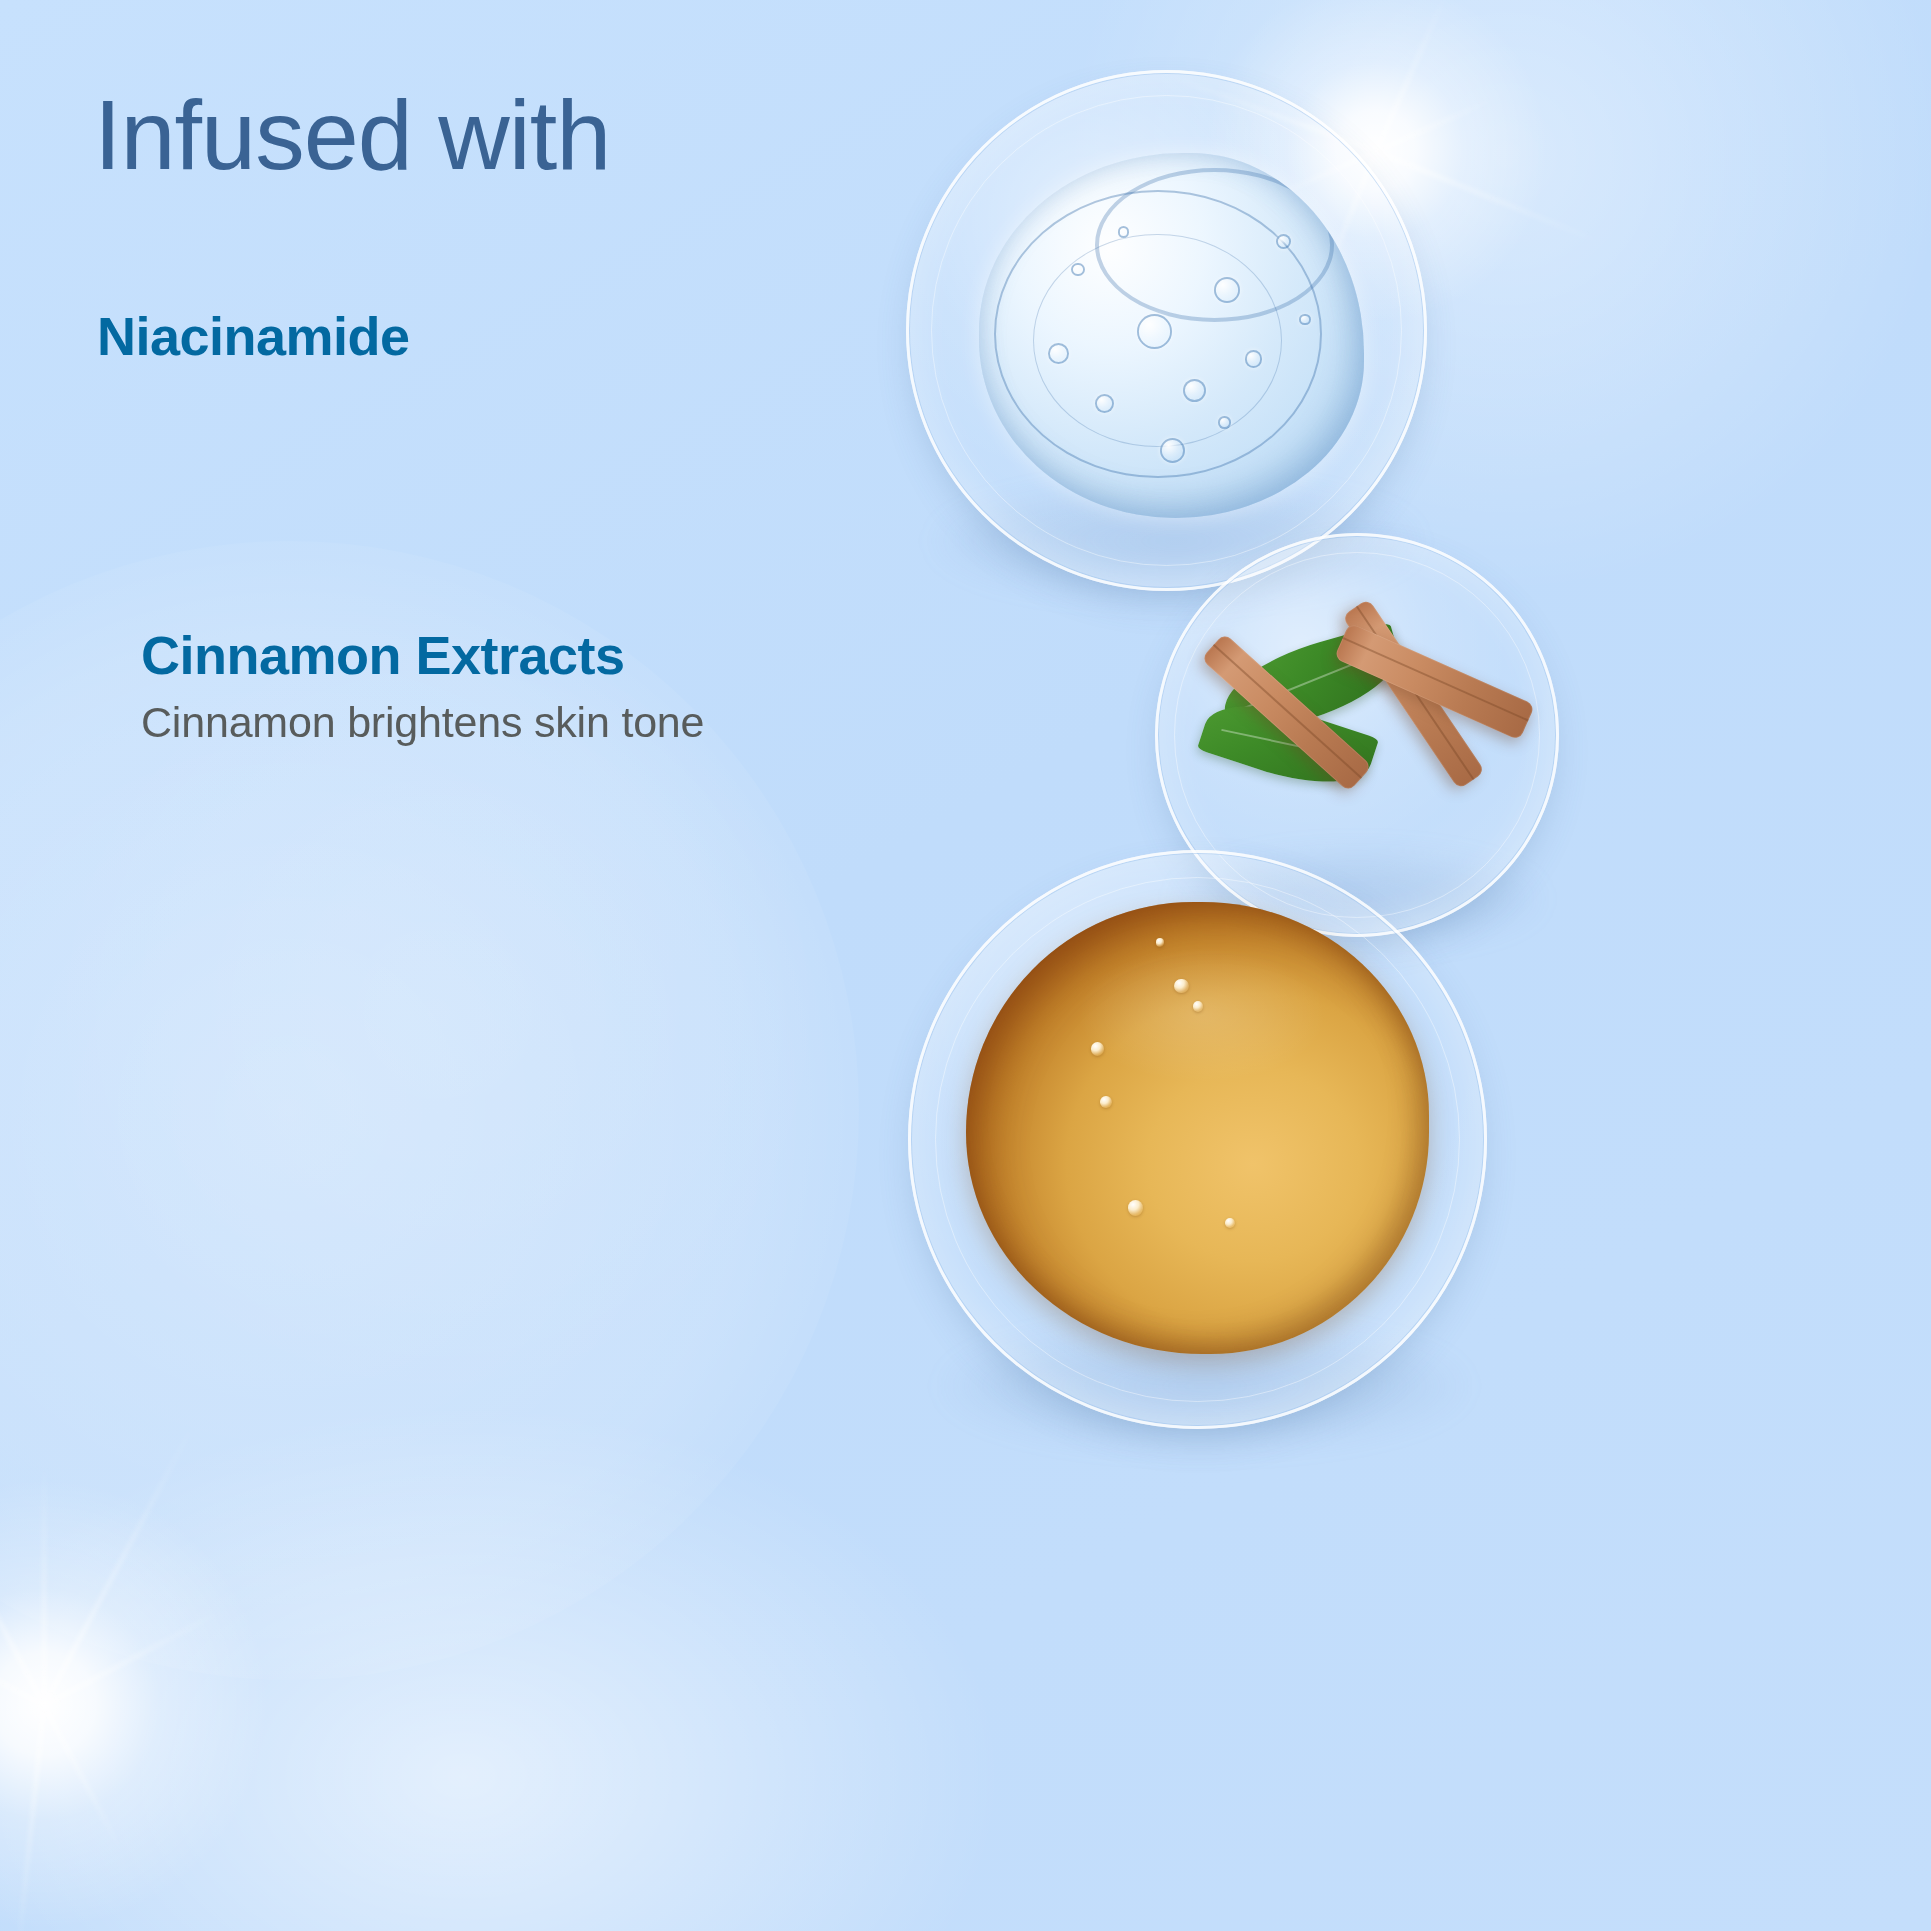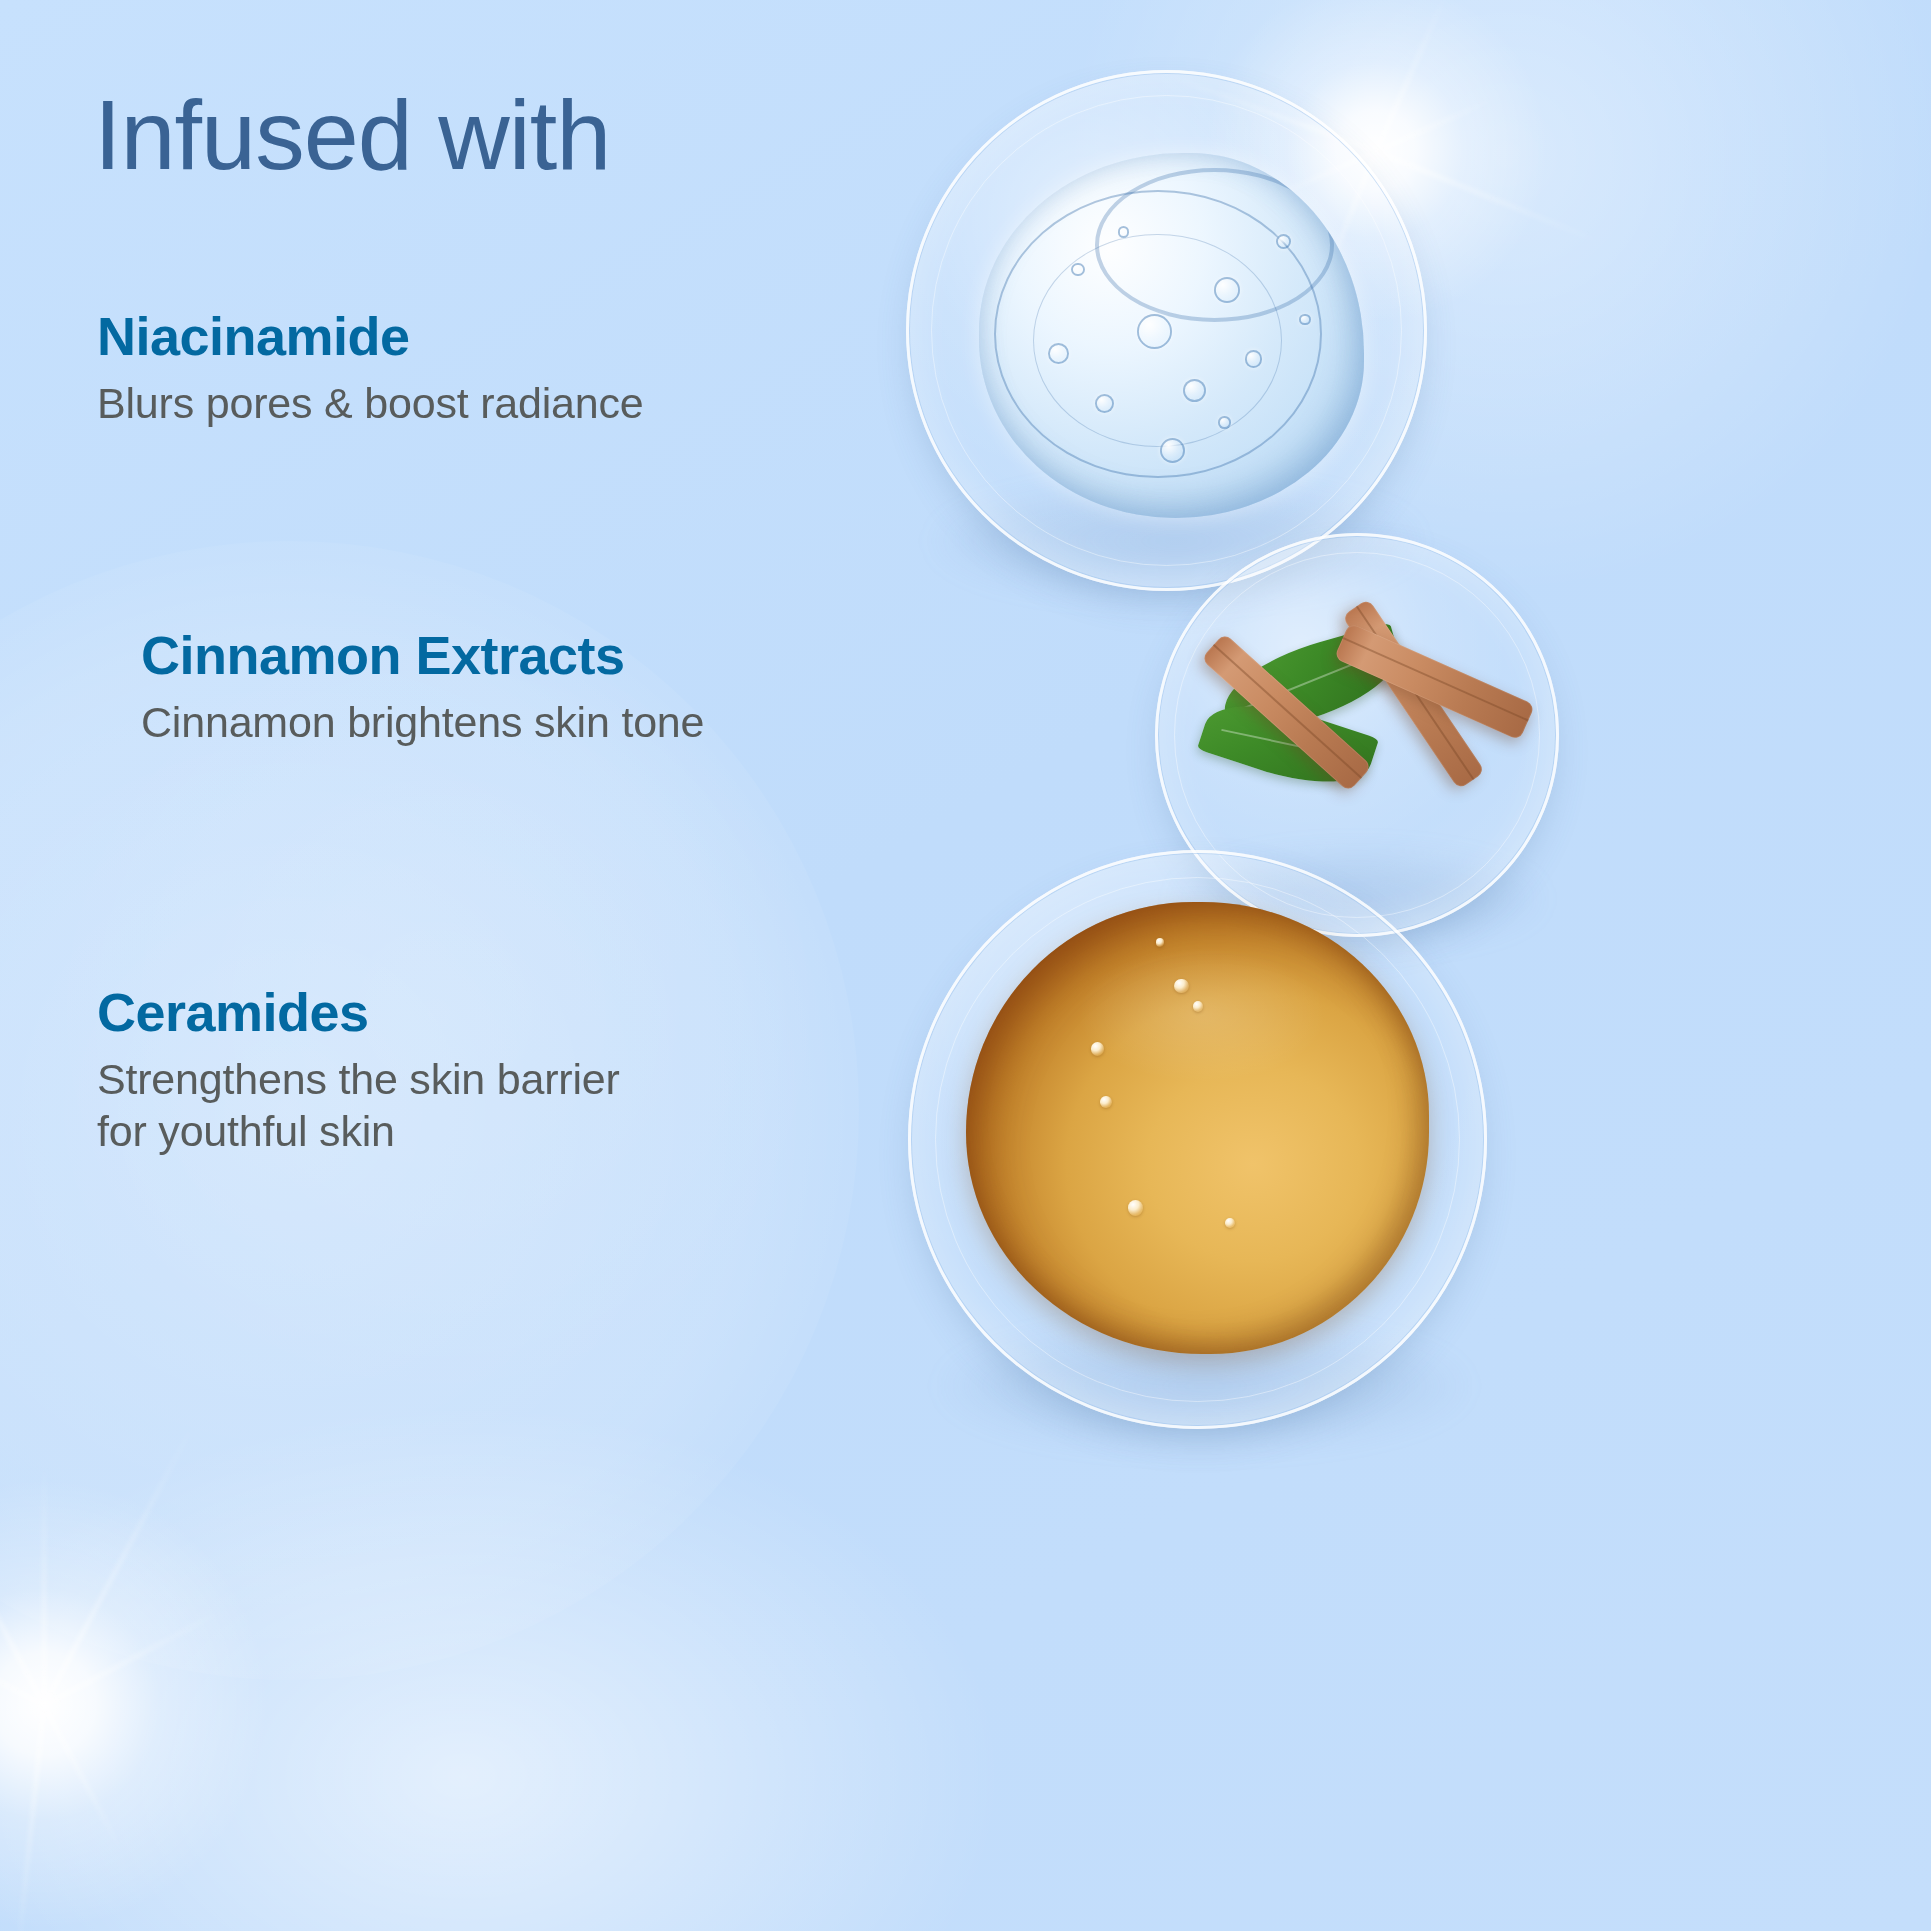--- a/index.html
+++ b/index.html
@@ -256,29 +256,23 @@
       <div class="drop" style="left:56%;top:70%;width:9.7px;height:9.7px;"></div>
       <div class="drop" style="left:41%;top:8%;width:8.7px;height:8.7px;"></div>
     </div>
   </div>
 
   <div class="content">
     <div class="headline">Infused with</div>
 
     <div class="ing" id="ing-0">
       <p class="ing-title">Niacinamide</p>
-      <p class="ing-desc">Blurs pores &amp; boost radiance</p>
     </div>
 
     <div class="ing" id="ing-1">
       <p class="ing-title">Cinnamon Extracts</p>
       <p class="ing-desc">Cinnamon brightens skin tone</p>
     </div>
 
-    <div class="ing" id="ing-2">
-      <p class="ing-title">Ceramides</p>
-      <p class="ing-desc">Strengthens the skin barrier
-for youthful skin</p>
-    </div>
   </div>
 
 </div>
 
 
 </body></html>

